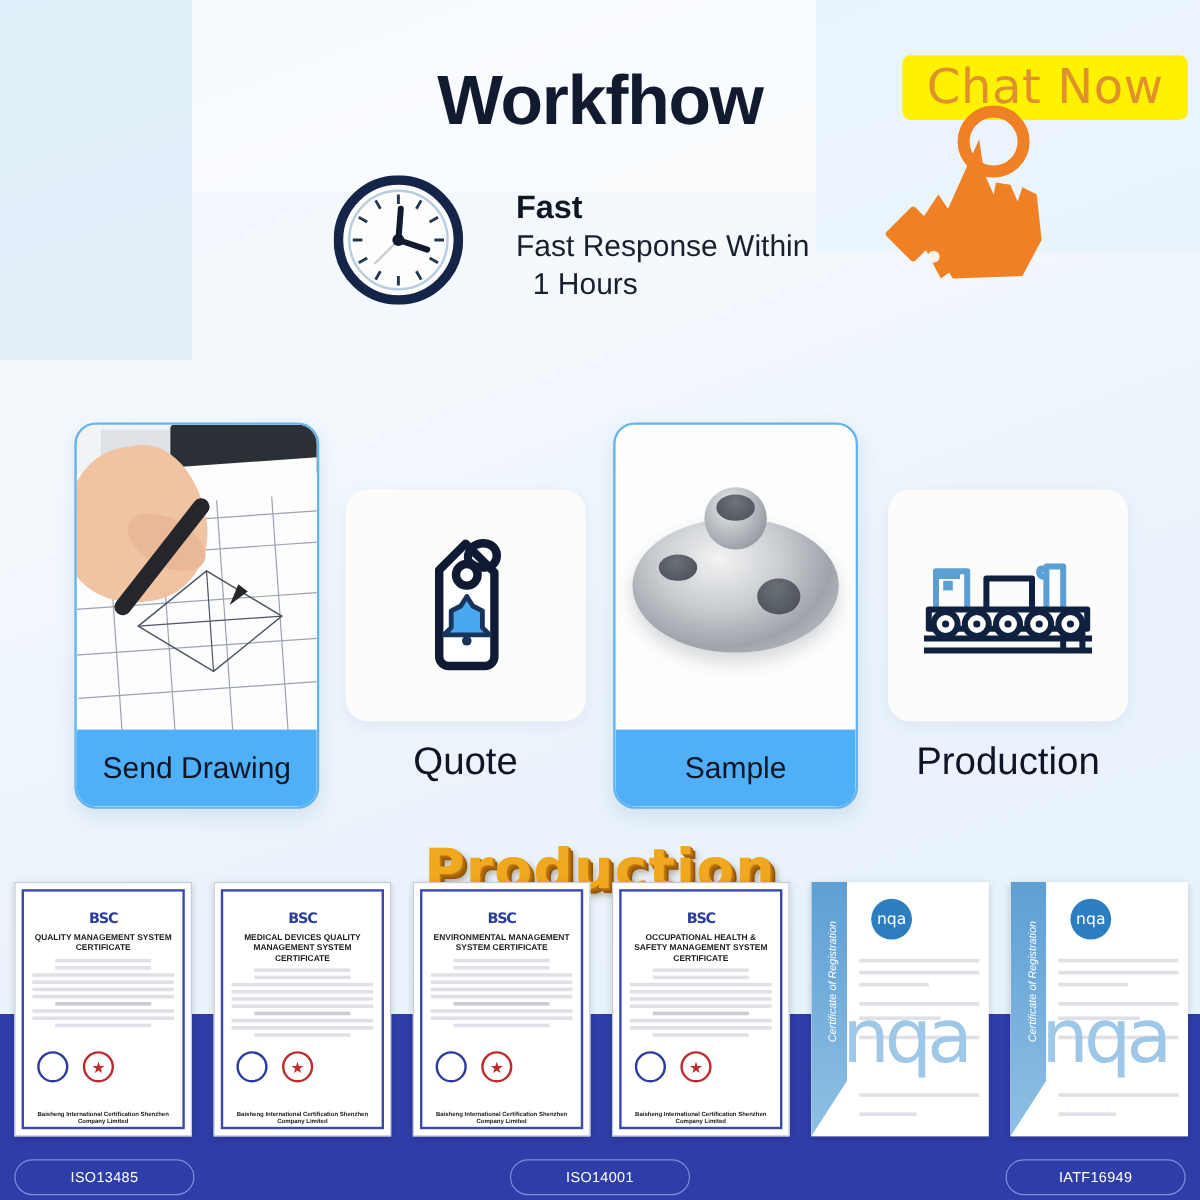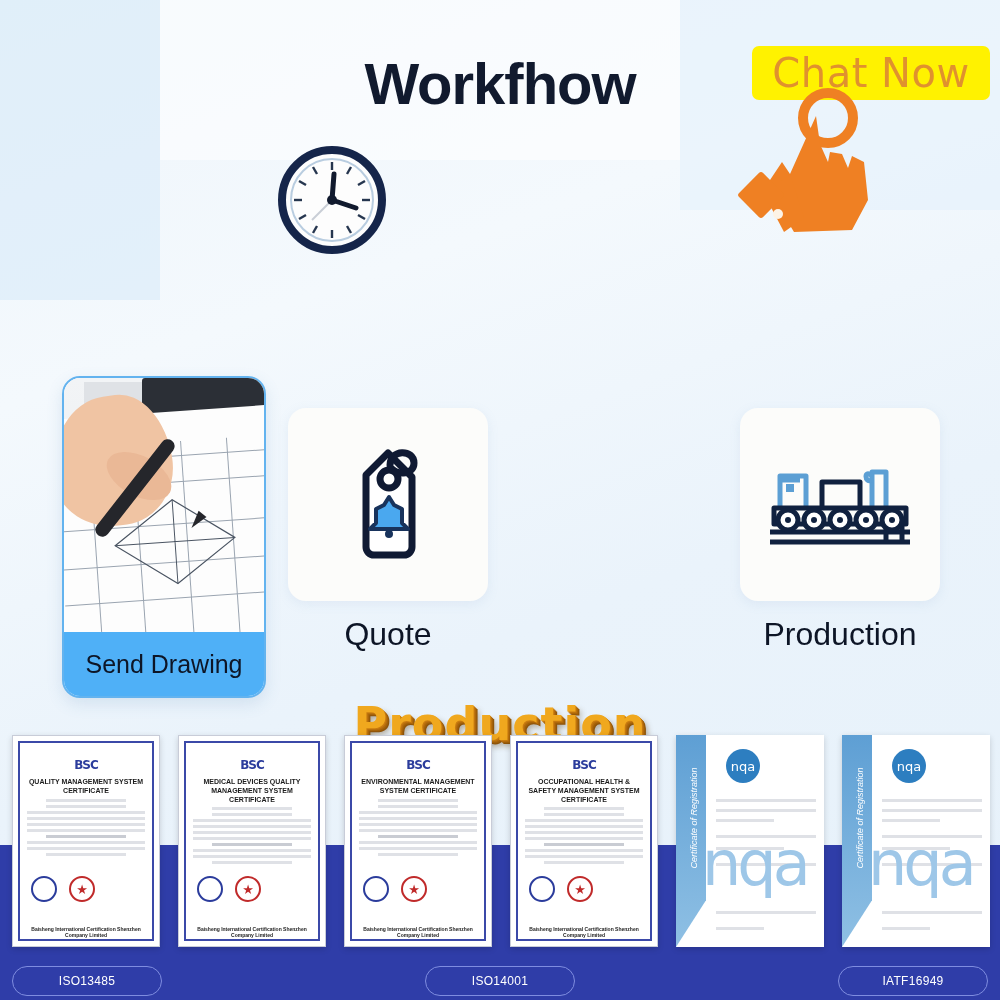--- a/index.html
+++ b/index.html
@@ -47,21 +47,20 @@
 
   
   .cards { position:absolute; left:0; top:340px; width:1000px; height:350px; }
   .card { position:absolute; }
   
   .card.photo {
     width:204px; height:322px; top:12px;
     border:2px solid #63b3ef; border-radius:18px; overflow:hidden;
     background:#fff;
     box-shadow:0 6px 16px rgba(80,130,180,.16);
-    margin-top:24px;
   }
   .card.photo .media { position:absolute; left:0; top:0; right:0; height:258px; overflow:hidden; }
   .card.photo .band {
     position:absolute; left:0; right:0; bottom:0; height:64px;
     background:#4fb0f7; display:flex; align-items:center; justify-content:center;
     color:#0d1526; font-size:25px;
   }
   
   .card.icon { width:200px; height:260px; top:68px; }
   .card.icon .tile {
@@ -210,20 +209,27 @@
         <line x1="21" y1="35" x2="28" y2="39"></line>
           <line x1="35" y1="21" x2="39" y2="28"></line>
       </g>
       <line x1="54" y1="54" x2="56" y2="28" stroke="#111a2e" stroke-width="5" stroke-linecap="round"></line>
       <line x1="54" y1="54" x2="78" y2="62" stroke="#111a2e" stroke-width="5" stroke-linecap="round"></line>
       <line x1="54" y1="54" x2="34" y2="74" stroke="#c9ced6" stroke-width="2"></line>
       <circle cx="54" cy="54" r="5" fill="#111a2e"></circle>
     </svg>
   </div>
 
+  <div class="fast-block">
+    <div class="fast-title">Fast</div>
+    <div class="fast-sub">
+      <span>Fast Response Within</span>
+      <span class="ind">1  Hours</span>
+    </div>
+  </div>
   <div class="orange-diamond"></div>
 
   <div class="cards">
 
     <div class="card photo" id="card-send">
       <div class="media">
         <div class="blueprint">
           <div class="kb2"></div>
             <div class="kb"></div>
           <div class="sheet">
@@ -256,20 +262,32 @@
           <path d="M38 40 L60 18 L84 42 L84 112 A8 8 0 0 1 76 120 L46 120 A8 8 0 0 1 38 112 Z" fill="#fff" stroke="#101a33" stroke-width="7" stroke-linejoin="round"></path>
           <circle cx="61" cy="44" r="9" fill="none" stroke="#101a33" stroke-width="7"></circle>
           <path d="M62 30 C62 14 86 14 86 28 C86 40 70 40 64 34" fill="none" stroke="#101a33" stroke-width="7" stroke-linecap="round"></path>
           <path d="M61 62 L66 70 L74 74 L74 88 L80 94 L42 94 L48 88 L48 74 L56 70 Z" fill="#4aa8ef" stroke="#18335c" stroke-width="4" stroke-linejoin="round"></path>
           <circle cx="61" cy="99" r="4" fill="#18335c"></circle>
         </svg>
       </div>
       <div class="label">Quote</div>
     </div>
 
+    <div class="card photo" id="card-sample">
+      <div class="media">
+        <div class="part-bg">
+          <div class="part-disc"></div>
+          <div class="part-hub"></div>
+          <div class="part-bore"></div>
+          <div class="part-hole1"></div>
+          <div class="part-hole2"></div>
+        </div>
+      </div>
+      <div class="band">Sample</div>
+    </div>
 
     <div class="card icon" id="card-prod">
       <div class="tile">
         <svg width="160" height="110" viewBox="0 0 160 110">
           <g fill="none" stroke="#5c9fd4" stroke-width="5" stroke-linejoin="round">
             <path d="M20 58 L20 26 L46 26 L46 58"></path>
             <path d="M20 30 L40 30"></path>
             <rect x="26" y="34" width="8" height="8" fill="#5c9fd4" stroke="none"></rect>
             <path d="M112 58 L112 22 L126 22 L126 58"></path>
             <path d="M112 26 C104 18 104 34 112 30"></path>

